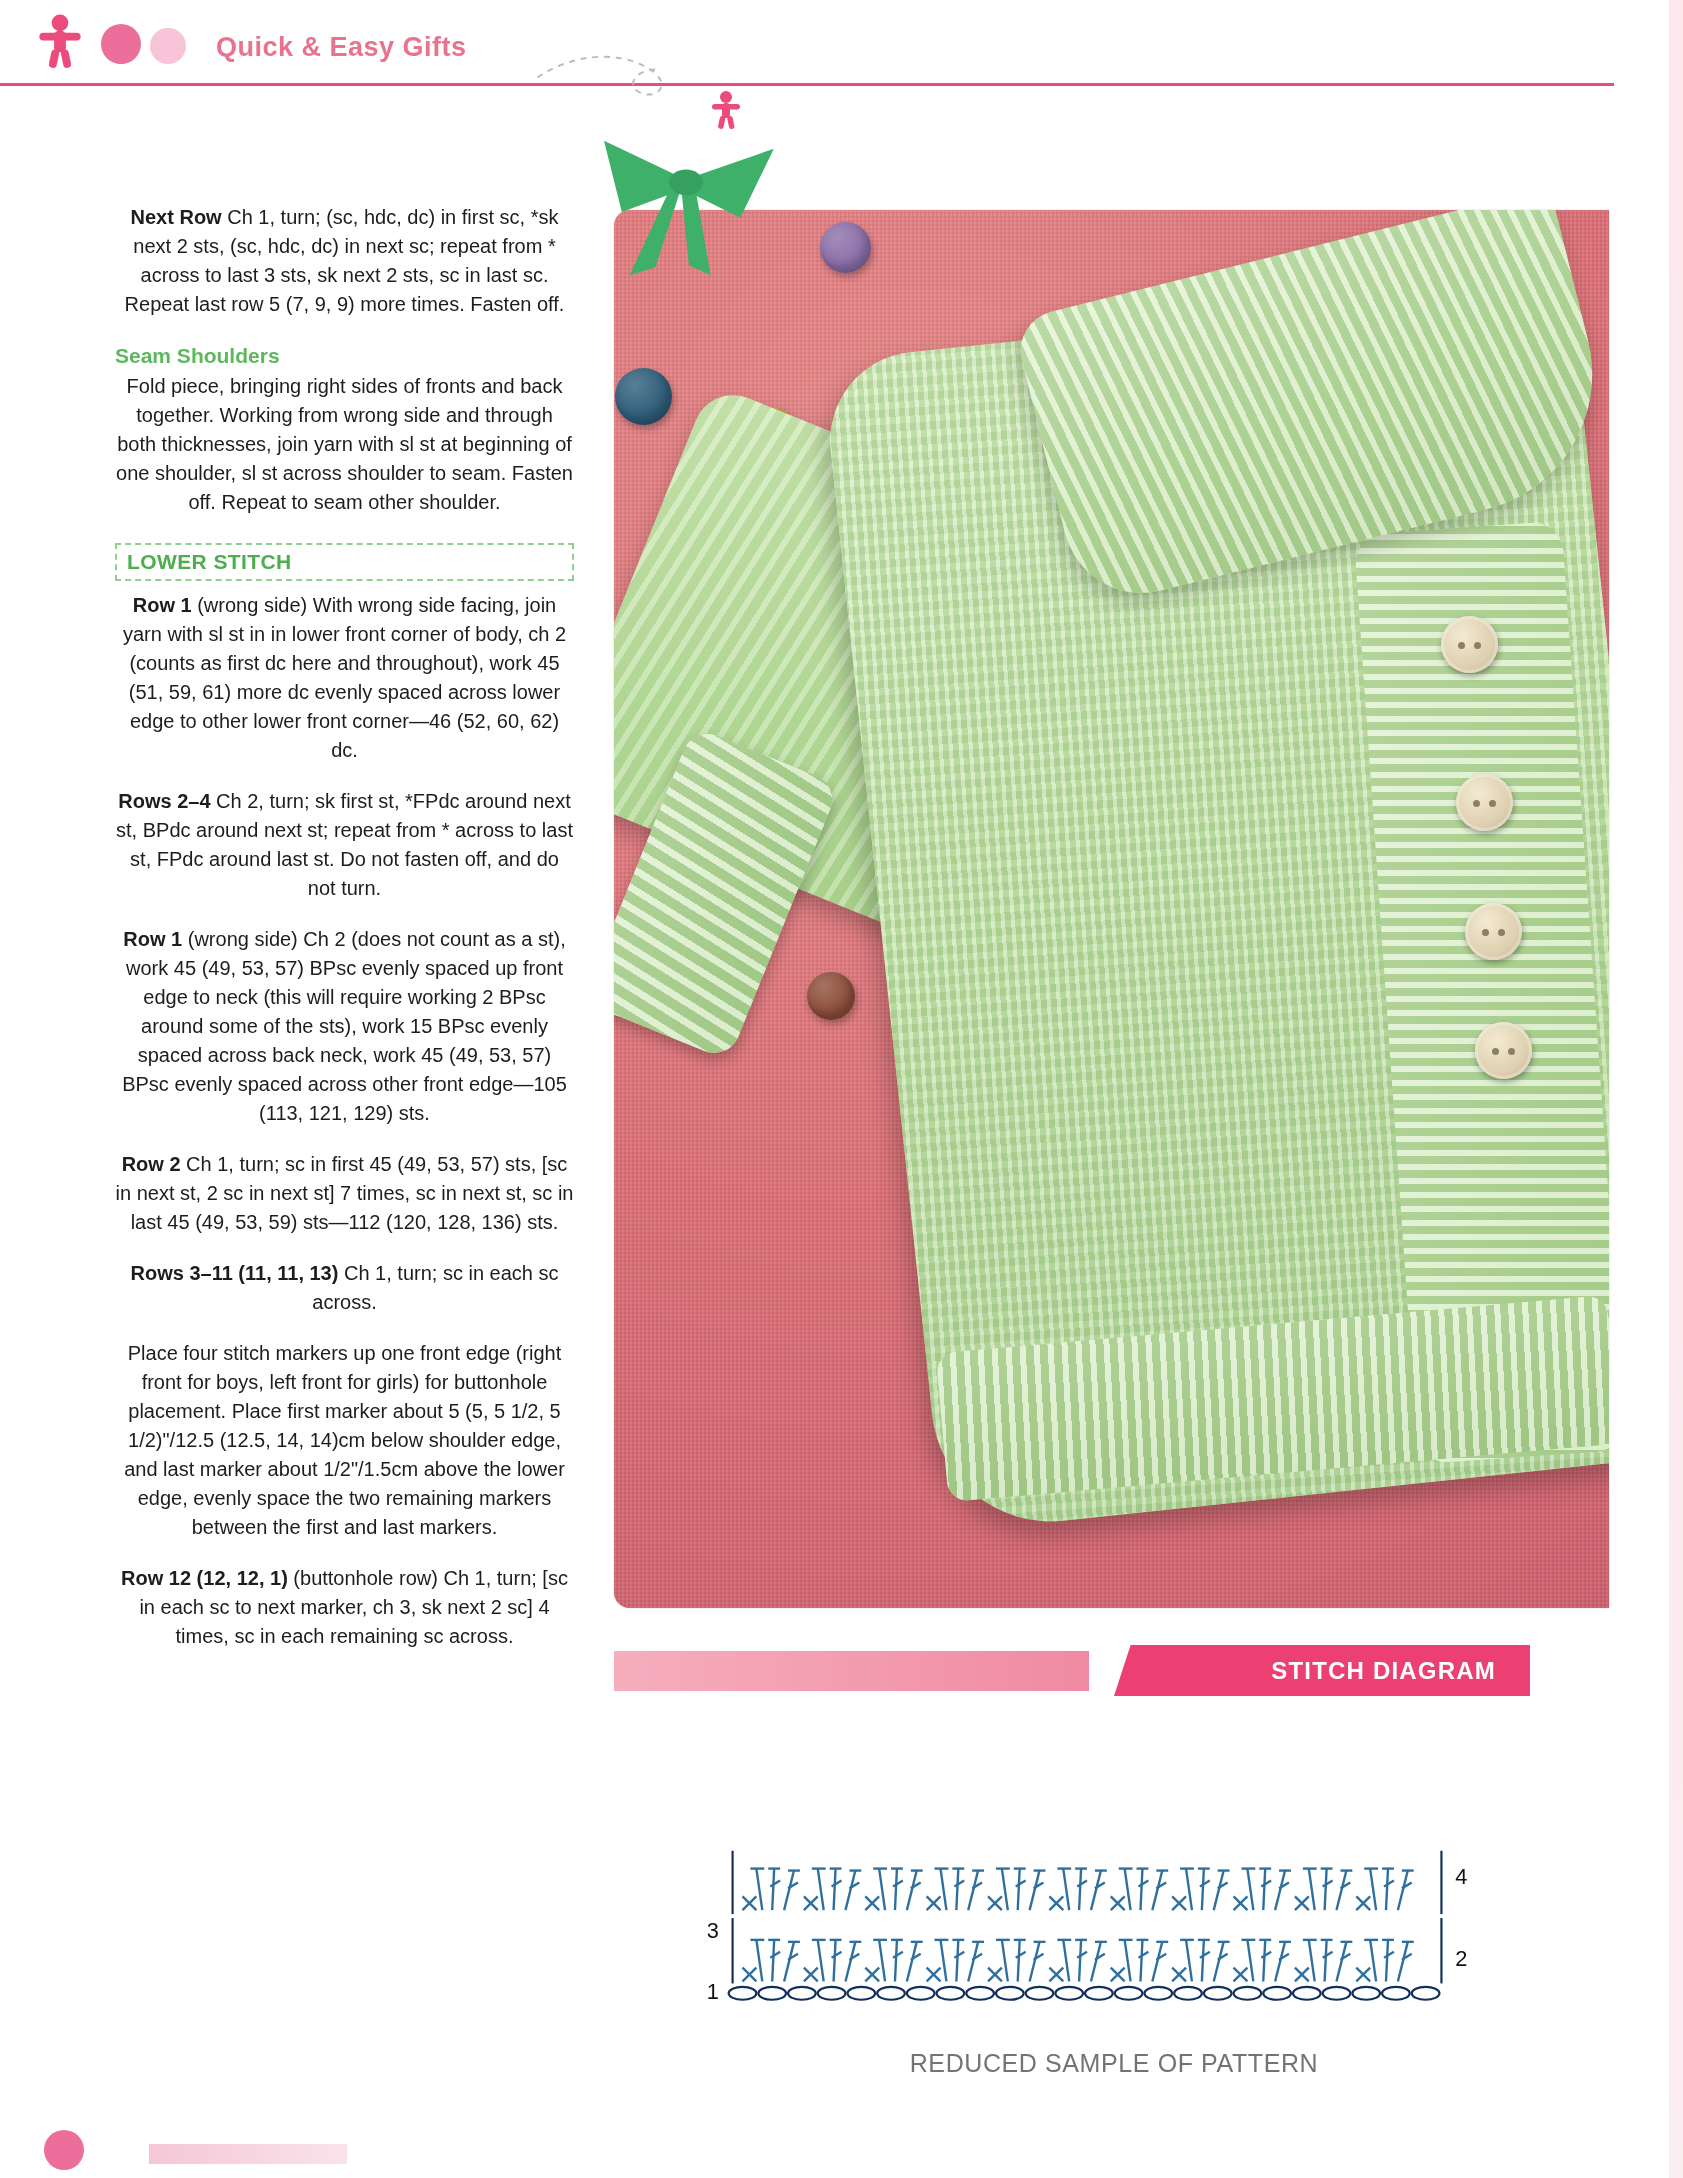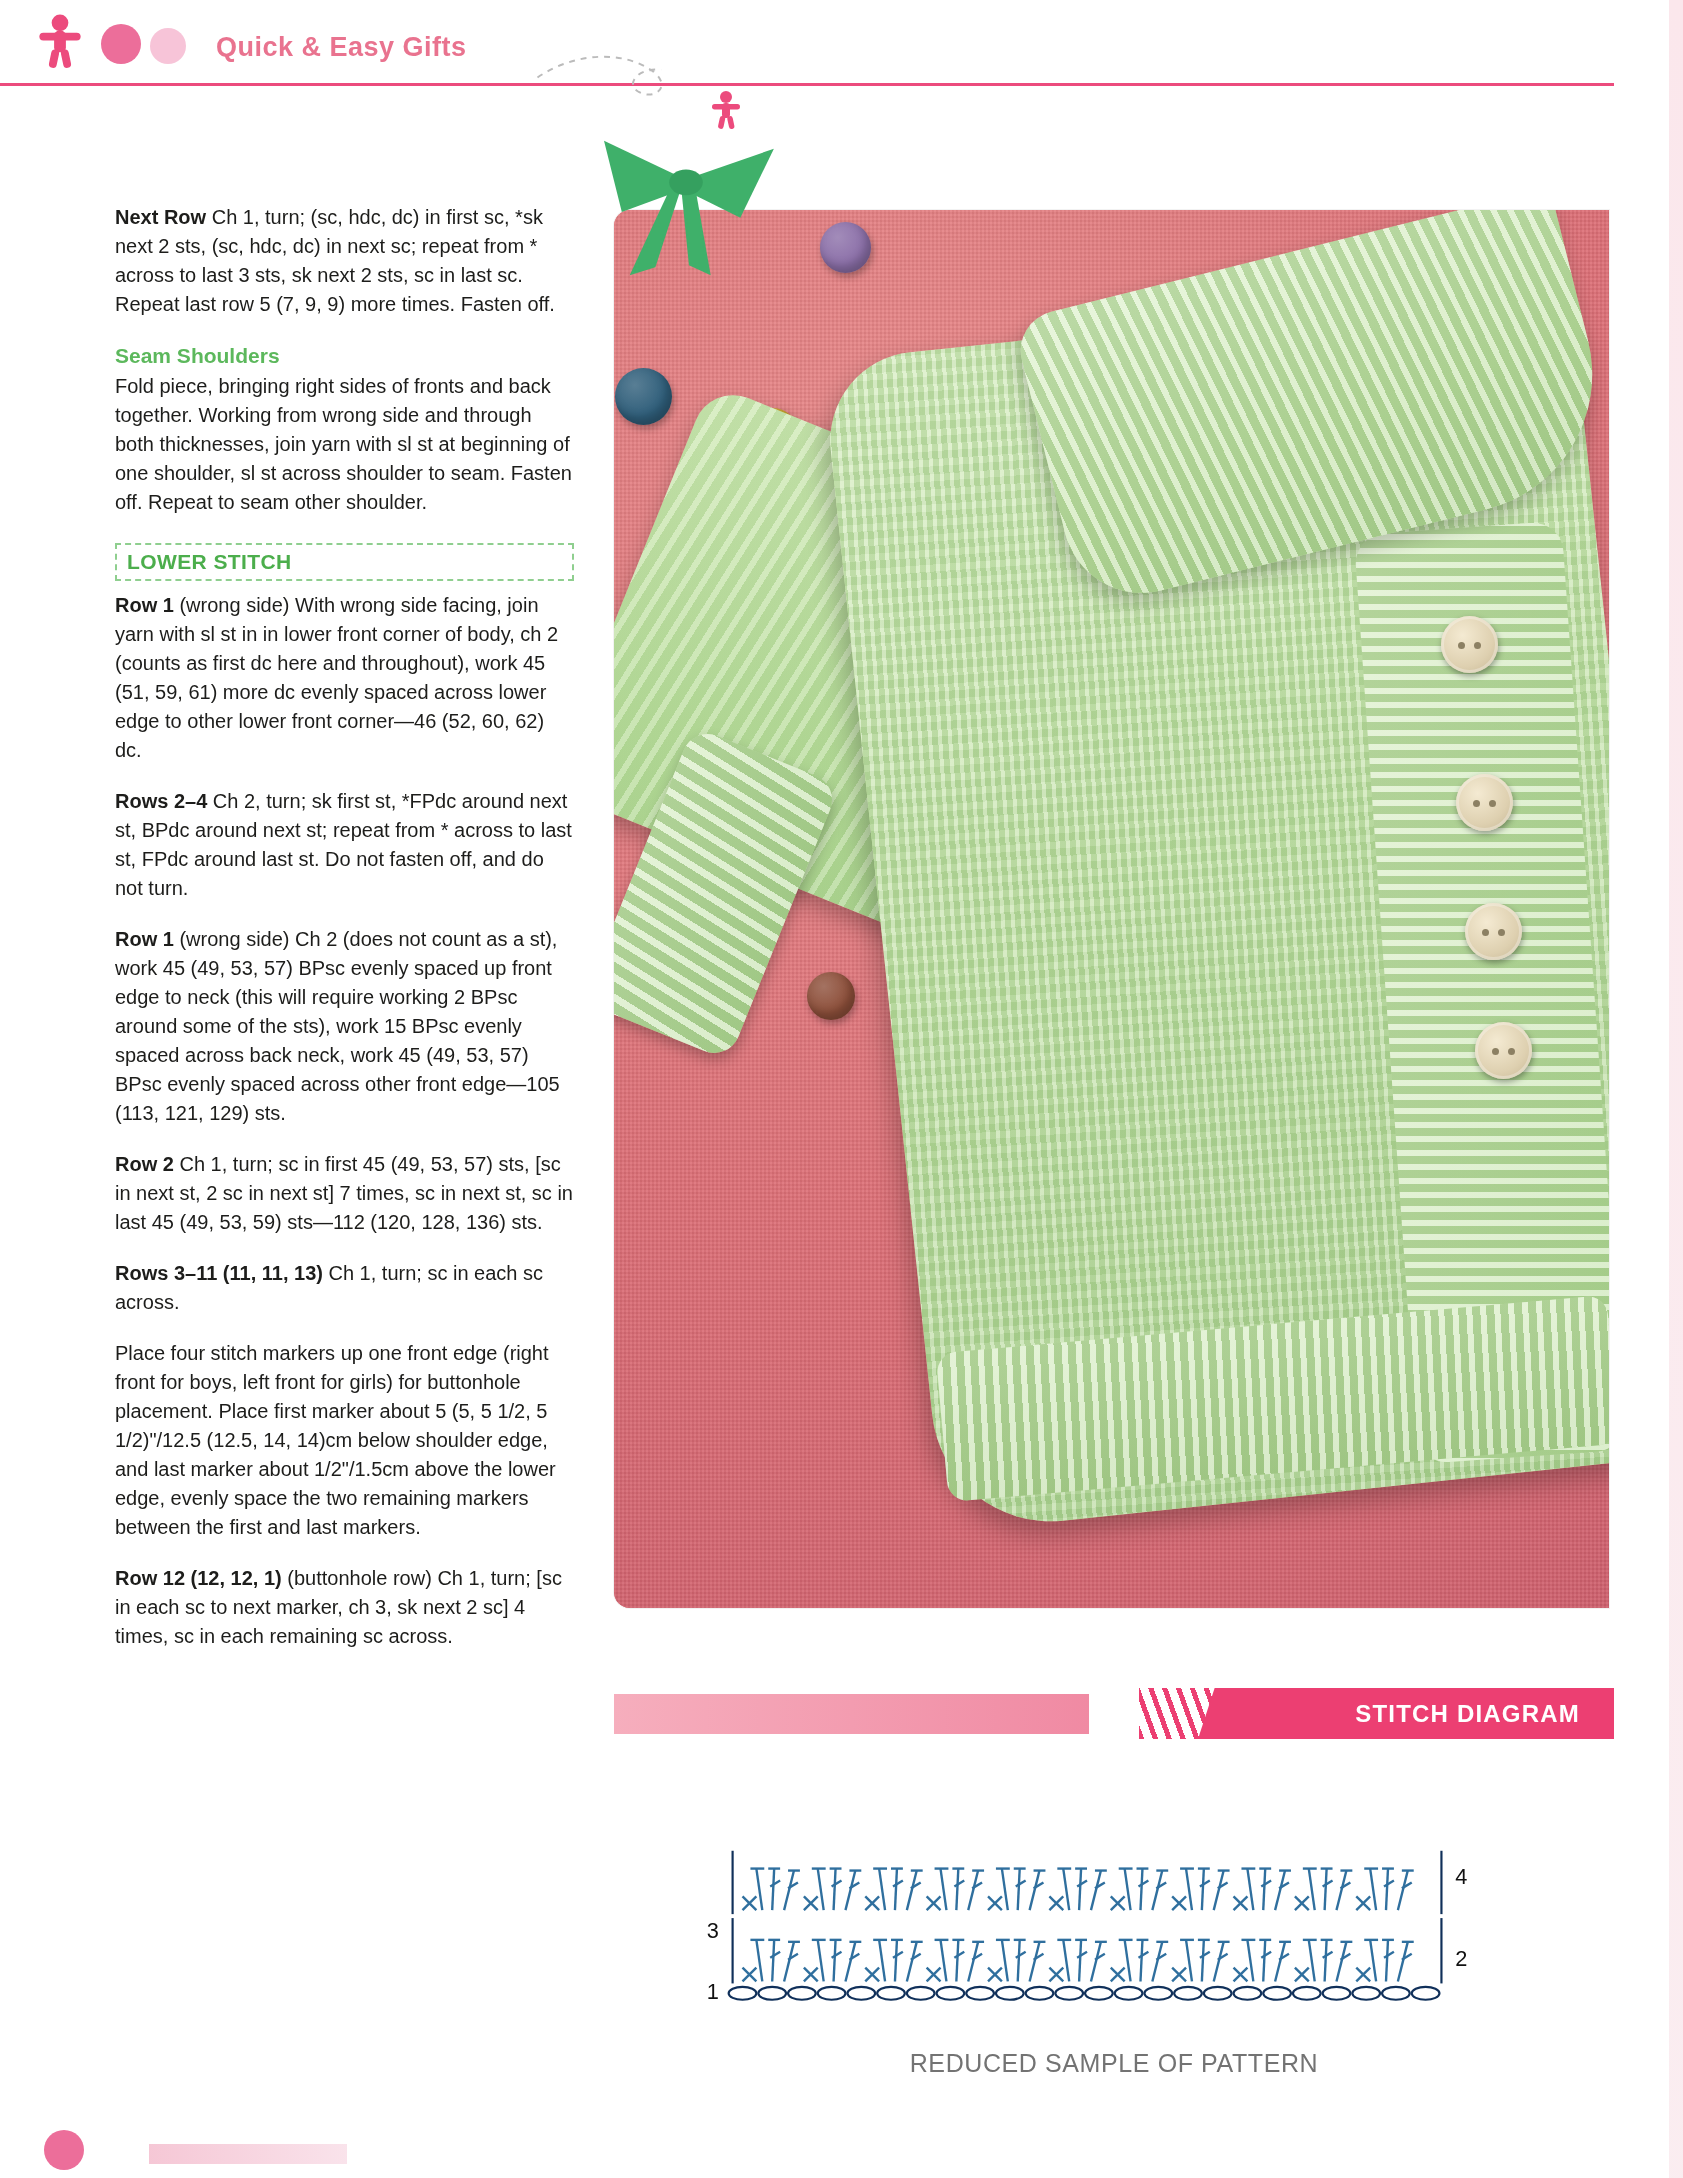--- a/index.html
+++ b/index.html
@@ -102,20 +102,21 @@
     width: 459px;
     font-size: 20px;
     line-height: 29px;
     color: #1d1d1b;
   }
   .col p {
     margin: 0 0 0 0;
   }
   .col .para {
     margin-bottom: 22px;
+    text-align: center;
   }
   b, .bold { font-weight: bold; }
 
   .sec-green {
     color: #5cb85c;
     font-weight: bold;
     font-size: 21px;
     margin-bottom: 2px;
   }
 
@@ -281,22 +282,22 @@
     top: 127px;
     width: 198px;
     height: 158px;
     z-index: 9;
   }
 
   
   .sd-banner {
     position: absolute;
     left: 614px;
-    top: 1688px;
-    width: 1000px;
+    top: 1645px;
+    width: 916px;
     height: 51px;
   }
   .sd-pinkbar {
     position: absolute;
     left: 0; top: 6px;
     width: 475px; height: 40px;
     background: linear-gradient(90deg, #f6aebd, #f08aa3);
   }
   .sd-tag {
     position: absolute;

